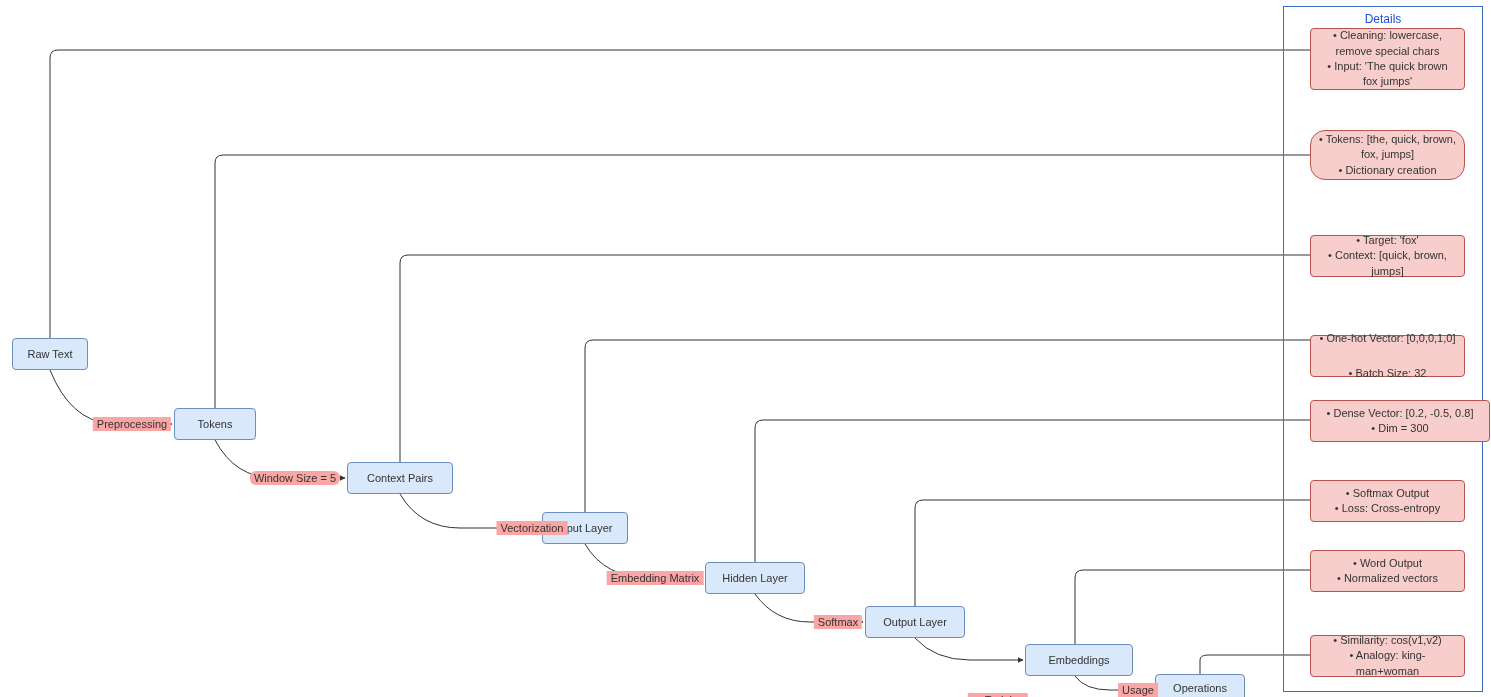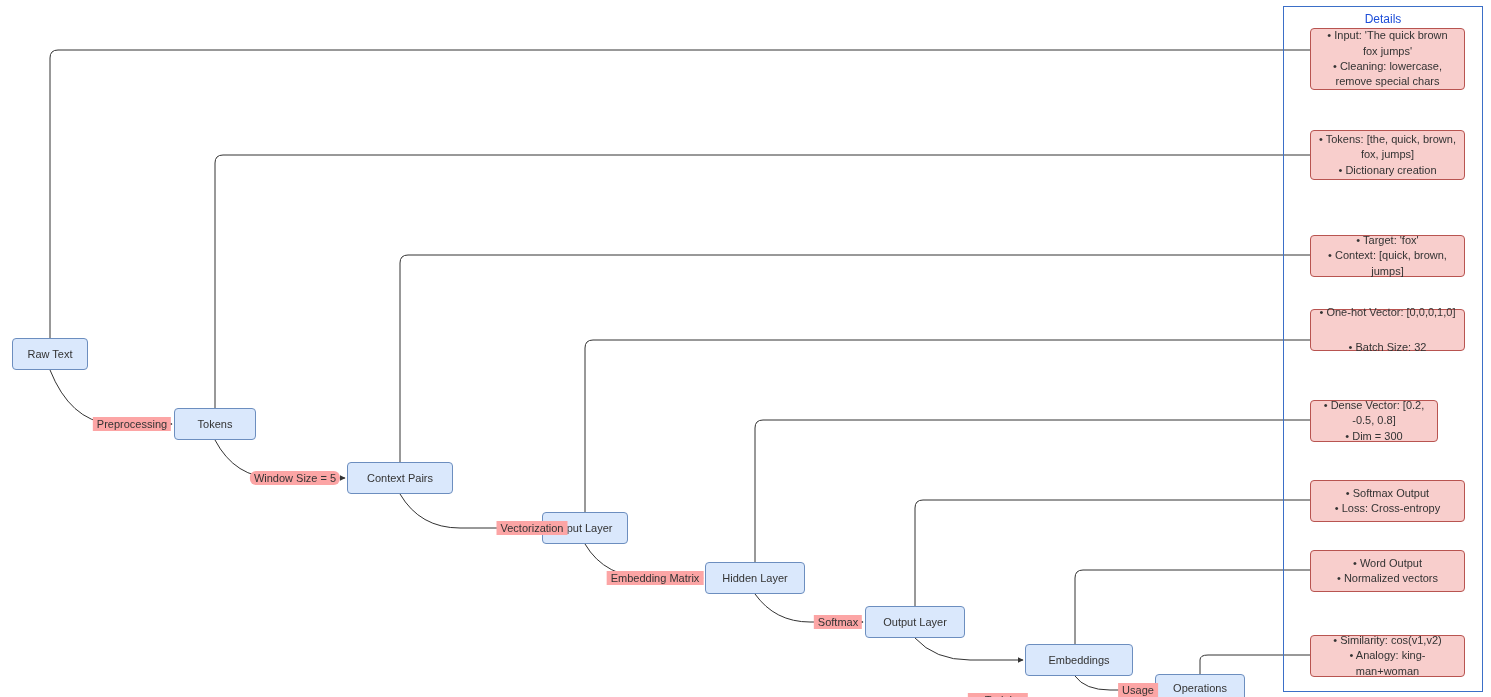--- a/index.html
+++ b/index.html
@@ -123,36 +123,36 @@
 
 <div class="edge-label" style="left:132px; top:424px;">Preprocessing</div>
 <div class="edge-label" style="left:295px; top:478px;border-radius:6px;">Window Size = 5</div>
 <div class="edge-label" style="left:532px; top:528px;">Vectorization</div>
 <div class="edge-label" style="left:655px; top:578px;">Embedding Matrix</div>
 <div class="edge-label" style="left:838px; top:622px;">Softmax</div>
 <div class="edge-label" style="left:998px; top:700px;padding-left:17px;">Training</div>
 <div class="edge-label" style="left:1138px; top:690px;">Usage</div>
 
 <div class="detail" style="left:1310px; top:28px; width:155px; height:62px;">
+  <div class="line">Cleaning: lowercase, remove special chars</div>
   <div class="line">Input: 'The quick brown fox jumps'</div>
-  <div class="line">Cleaning: lowercase, remove special chars</div>
 </div>
-<div class="detail" style="left:1310px; top:130px; width:155px; height:50px;">
+<div class="detail" style="left:1310px; top:130px; width:155px; height:50px;border-radius:15px;">
   <div class="line">Tokens: [the, quick, brown, fox, jumps]</div>
   <div class="line">Dictionary creation</div>
 </div>
 <div class="detail" style="left:1310px; top:235px; width:155px; height:42px;">
   <div class="line">Target: 'fox'</div>
   <div class="line">Context: [quick, brown, jumps]</div>
 </div>
-<div class="detail" style="left:1310px; top:309px; width:155px; height:42px;gap:19px;">
+<div class="detail" style="left:1310px; top:335px; width:155px; height:42px;gap:19px;">
   <div class="line">One-hot Vector: [0,0,0,1,0]</div>
   <div class="line">Batch Size: 32</div>
 </div>
-<div class="detail" style="left:1310px; top:400px; width:128px; height:42px;">
+<div class="detail" style="left:1310px; top:400px; width:180px; height:42px;">
   <div class="line">Dense Vector: [0.2, -0.5, 0.8]</div>
   <div class="line">Dim = 300</div>
 </div>
 <div class="detail" style="left:1310px; top:480px; width:155px; height:42px;">
   <div class="line">Softmax Output</div>
   <div class="line">Loss: Cross-entropy</div>
 </div>
 <div class="detail" style="left:1310px; top:550px; width:155px; height:42px;">
   <div class="line">Word Output</div>
   <div class="line">Normalized vectors</div>

